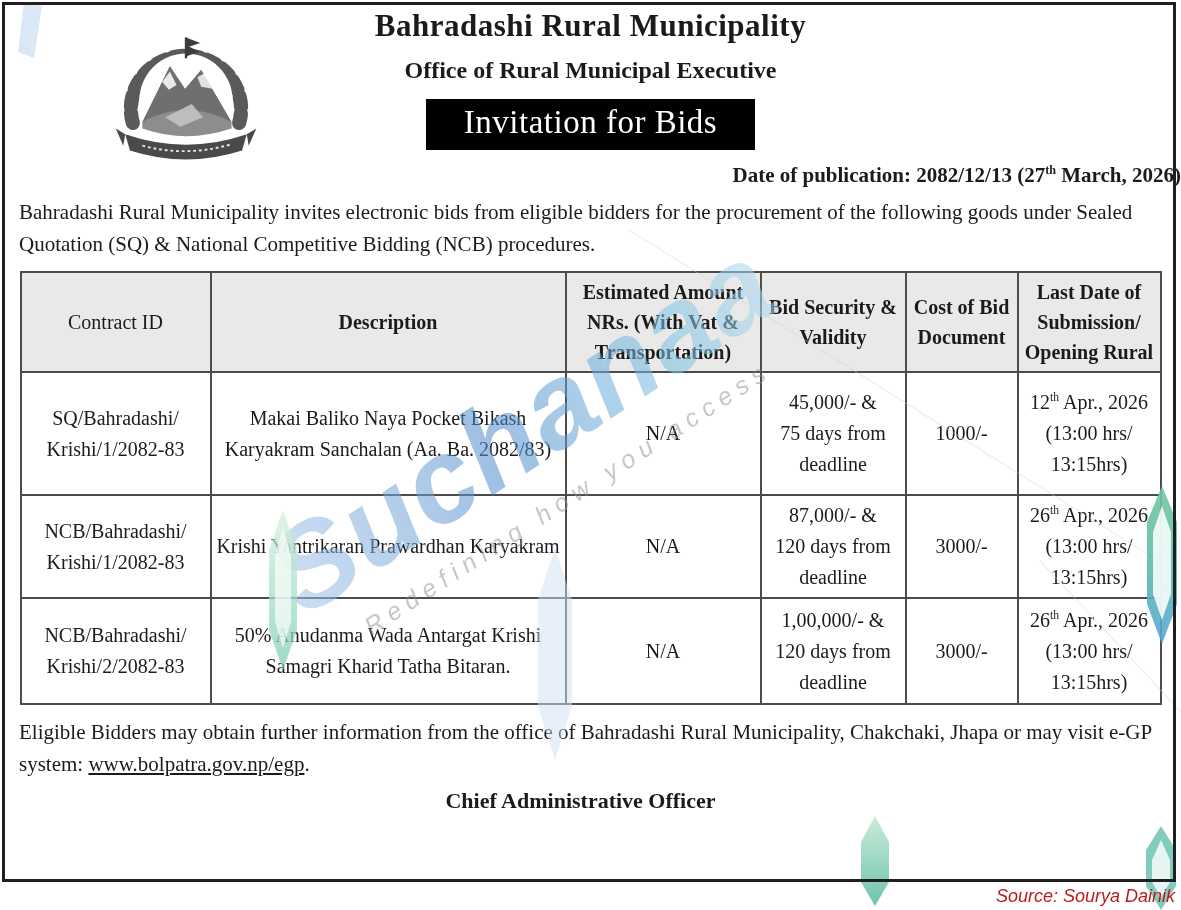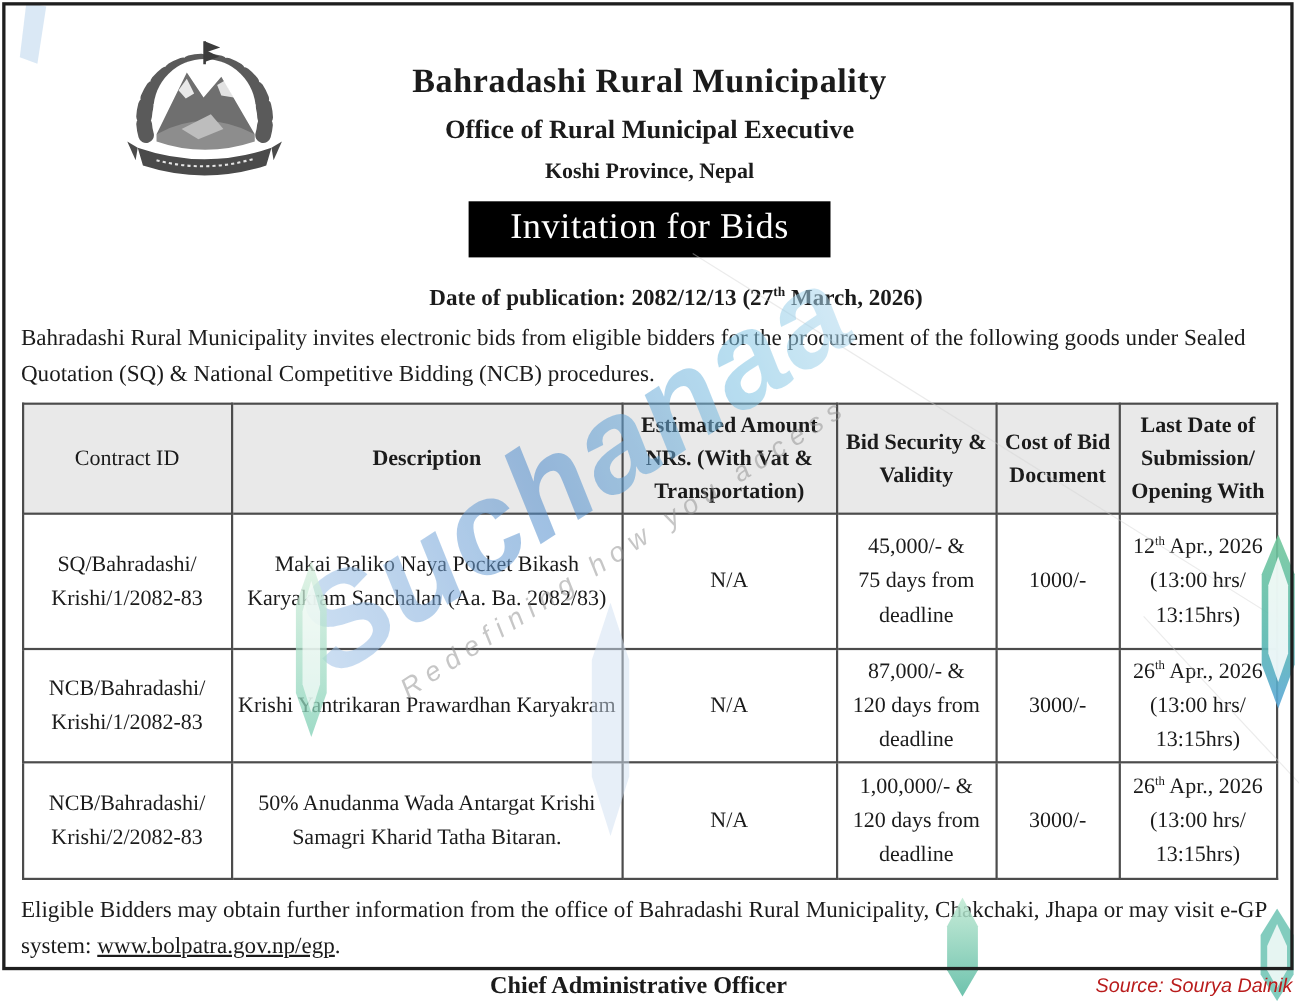--- a/index.html
+++ b/index.html
@@ -7,31 +7,31 @@
     width:1181px;height:910px;position:relative;background:#ffffff;
     font-family:"Liberation Serif","DejaVu Serif",serif;color:#1b1b1b;
     overflow:hidden;
   }
   .doc-frame{
     position:absolute;left:2px;top:2px;width:1174px;height:880px;
     border:3px solid #1f1f1f;box-sizing:border-box;pointer-events:none;z-index:6;
   }
   
   .logo-wrap{position:absolute;left:110px;top:26px;width:152px;height:152px;z-index:1;}
-  .head-block{position:relative;text-align:center;padding-top:8px;z-index:2;margin-top:48px;}
+  .head-block{position:relative;text-align:center;padding-top:8px;z-index:2;}
   .muni-title{font-size:31px;font-weight:bold;margin:0 0 13px 0;letter-spacing:.5px;}
   .office-line{font-size:24px;font-weight:bold;margin:0 0 13px 0;}
   .place-line{font-size:20px;font-weight:bold;margin:0 0 12px 0;}
   .prov-line{font-size:20px;font-weight:bold;margin:0;}
   .banner-row{text-align:center;margin-top:15px;}
   .bid-banner{
     display:inline-block;background:#000;color:#fff;font-weight:normal;
     font-size:33px;padding:5px 38px 9px 38px;letter-spacing:.5px;
   }
-  .pub-date{text-align:center;font-weight:bold;font-size:21px;margin-top:24px;padding-left:48px;}
+  .pub-date{text-align:right;font-weight:bold;font-size:21px;margin-top:13px;padding-left:48px;}
   sup{font-size:.58em;line-height:0;}
   
   .intro-par{margin:9px 19px 0 19px;font-size:21px;line-height:1.5;}
   
   table.bids{
     border-collapse:collapse;margin:11px auto 0 auto;width:1140px;table-layout:fixed;
   }
   table.bids td,table.bids th{
     border:2px solid #4c4c4c;text-align:center;vertical-align:middle;
     white-space:pre-line;padding:2px;overflow:hidden;
@@ -89,21 +89,20 @@
     <path d="M16,110 Q80,132 144,110 L139,127 Q80,146 21,127 Z" fill="#4a4a4a"></path>
     <path d="M34,122 Q80,134 126,121" fill="none" stroke="#e6e6e6" stroke-width="2" stroke-dasharray="3 3"></path>
     <path d="M16,110 L6,104 L14,122 Z" fill="#4a4a4a"></path>
     <path d="M144,110 L154,104 L146,122 Z" fill="#4a4a4a"></path>
   </svg>
 </div>
 
 <div class="head-block">
   <div class="muni-title">Bahradashi Rural Municipality</div>
   <div class="office-line">Office of Rural Municipal Executive</div>
-  <div class="prov-line">Koshi Province, Nepal</div>
 </div>
 
 <div class="banner-row">
   <span class="bid-banner">Invitation for Bids</span>
 </div>
 
 <div class="pub-date"><span>Date of publication: 2082/12/13 (27</span><sup>th</sup><span> March, 2026)</span></div>
 
 <div class="intro-par">Bahradashi Rural Municipality invites electronic bids from eligible bidders for the procurement of the following goods under Sealed Quotation (SQ) &amp; National Competitive Bidding (NCB) procedures.</div>
 
@@ -122,21 +121,21 @@
     <th>Description</th>
     <th>Estimated Amount
 NRs. (With Vat &amp;
 Transportation)</th>
     <th>Bid Security &amp;
 Validity</th>
     <th>Cost of Bid
 Document</th>
     <th>Last Date of
 Submission/
-Opening With</th>
+Opening Rural</th>
   </tr>
   <tr style="height:123px;padding-left:28px;">
     <td>SQ/Bahradashi/
 Krishi/1/2082-83</td>
     <td>Makai Baliko Naya Pocket Bikash Karyakram Sanchalan (Aa. Ba. 2082/83)</td>
     <td>N/A</td>
     <td>45,000/- &amp;
 75 days from
 deadline</td>
     <td>1000/-</td>

